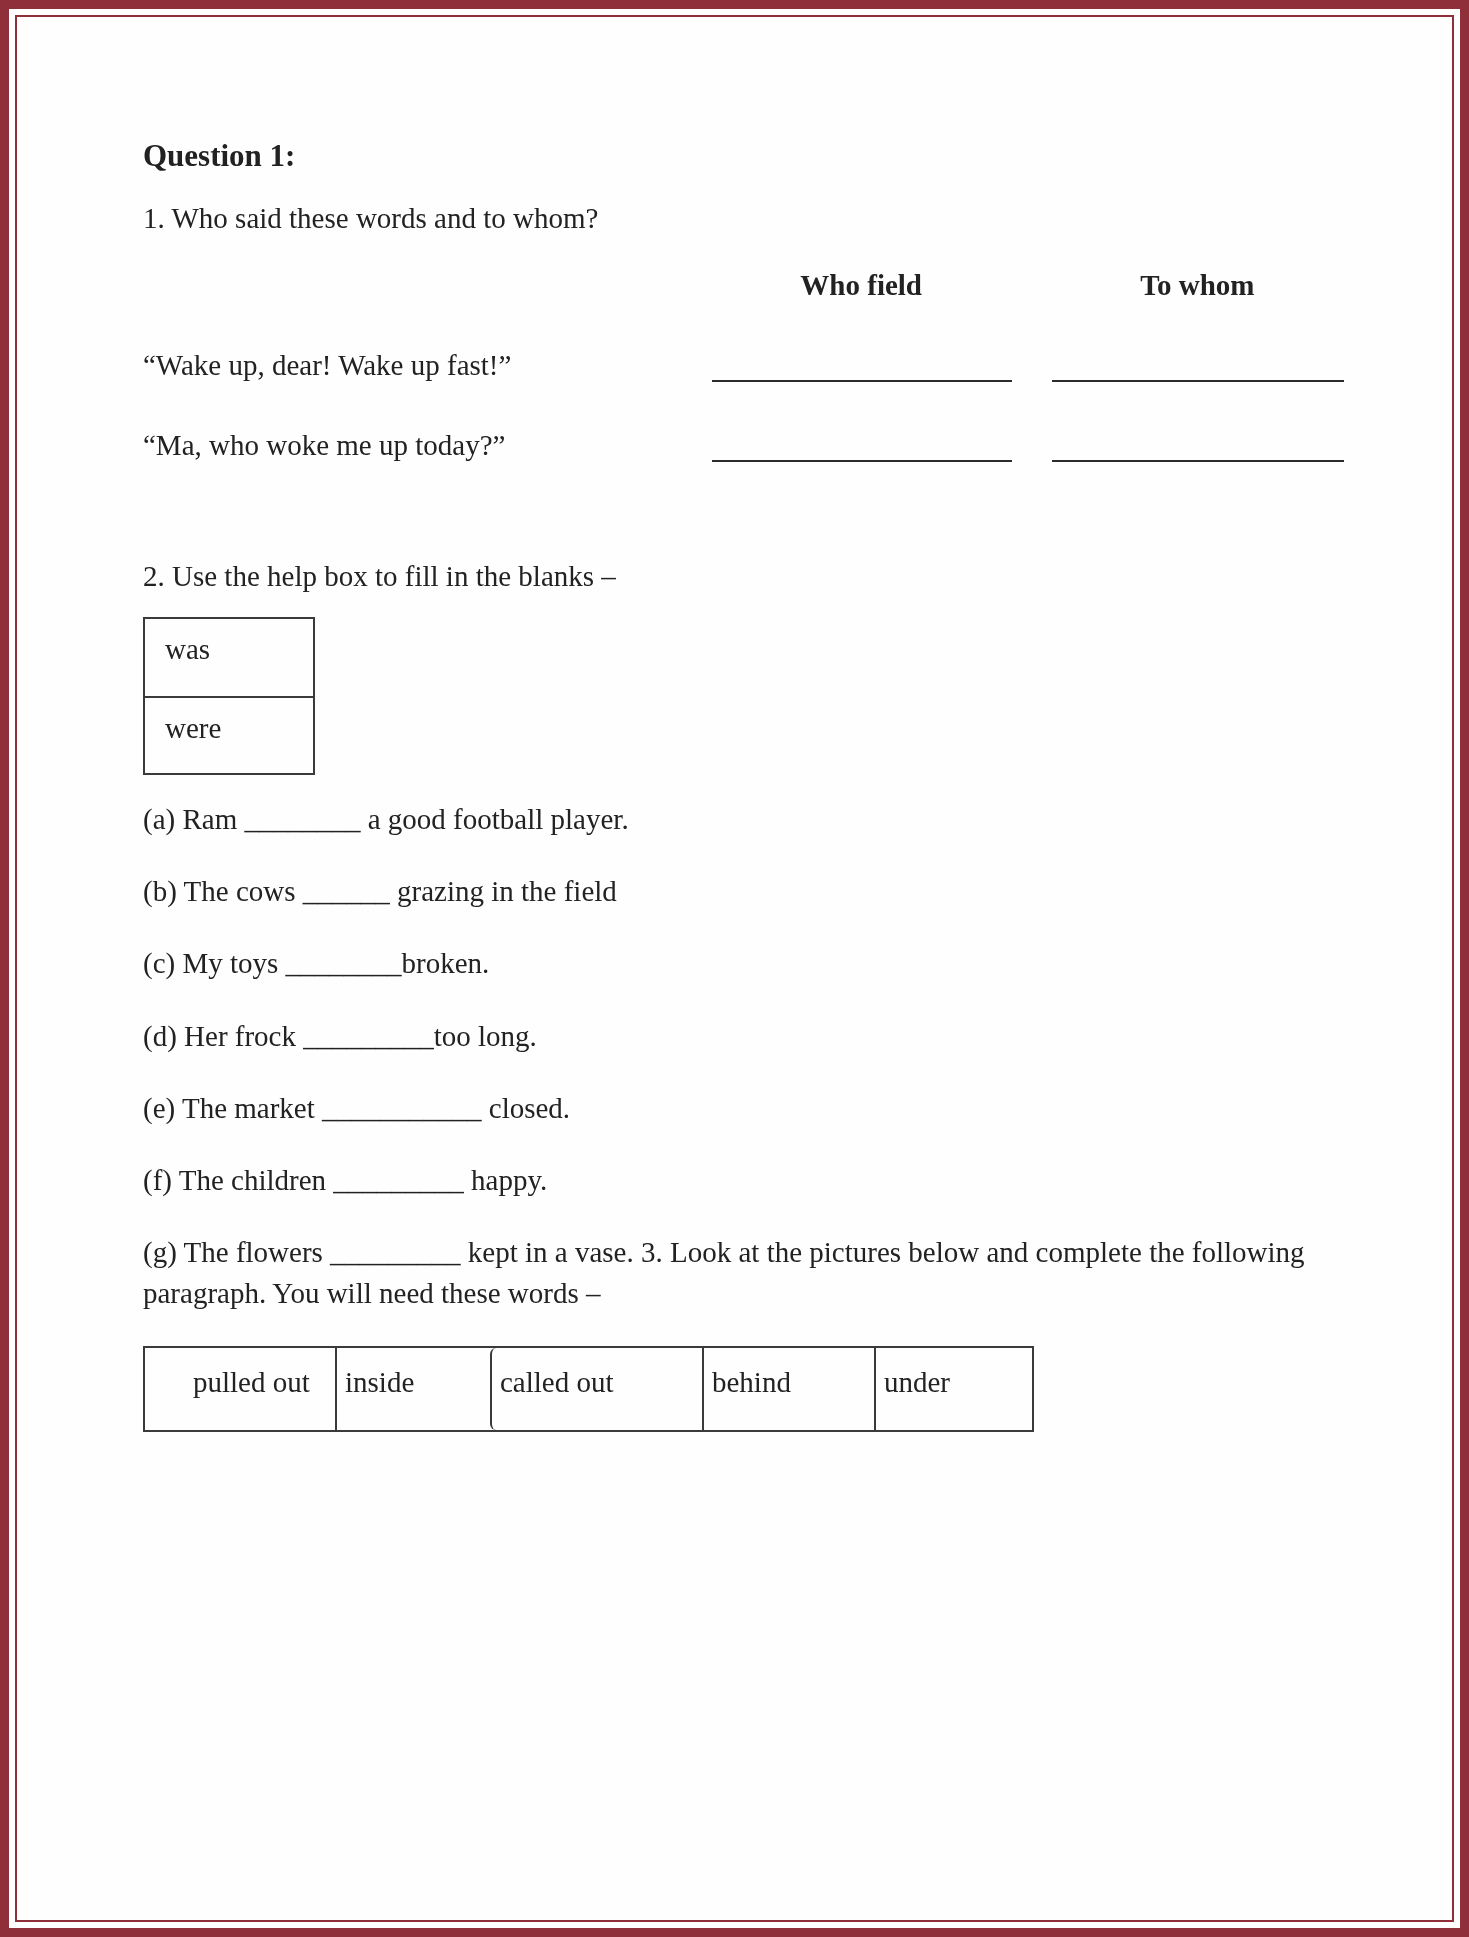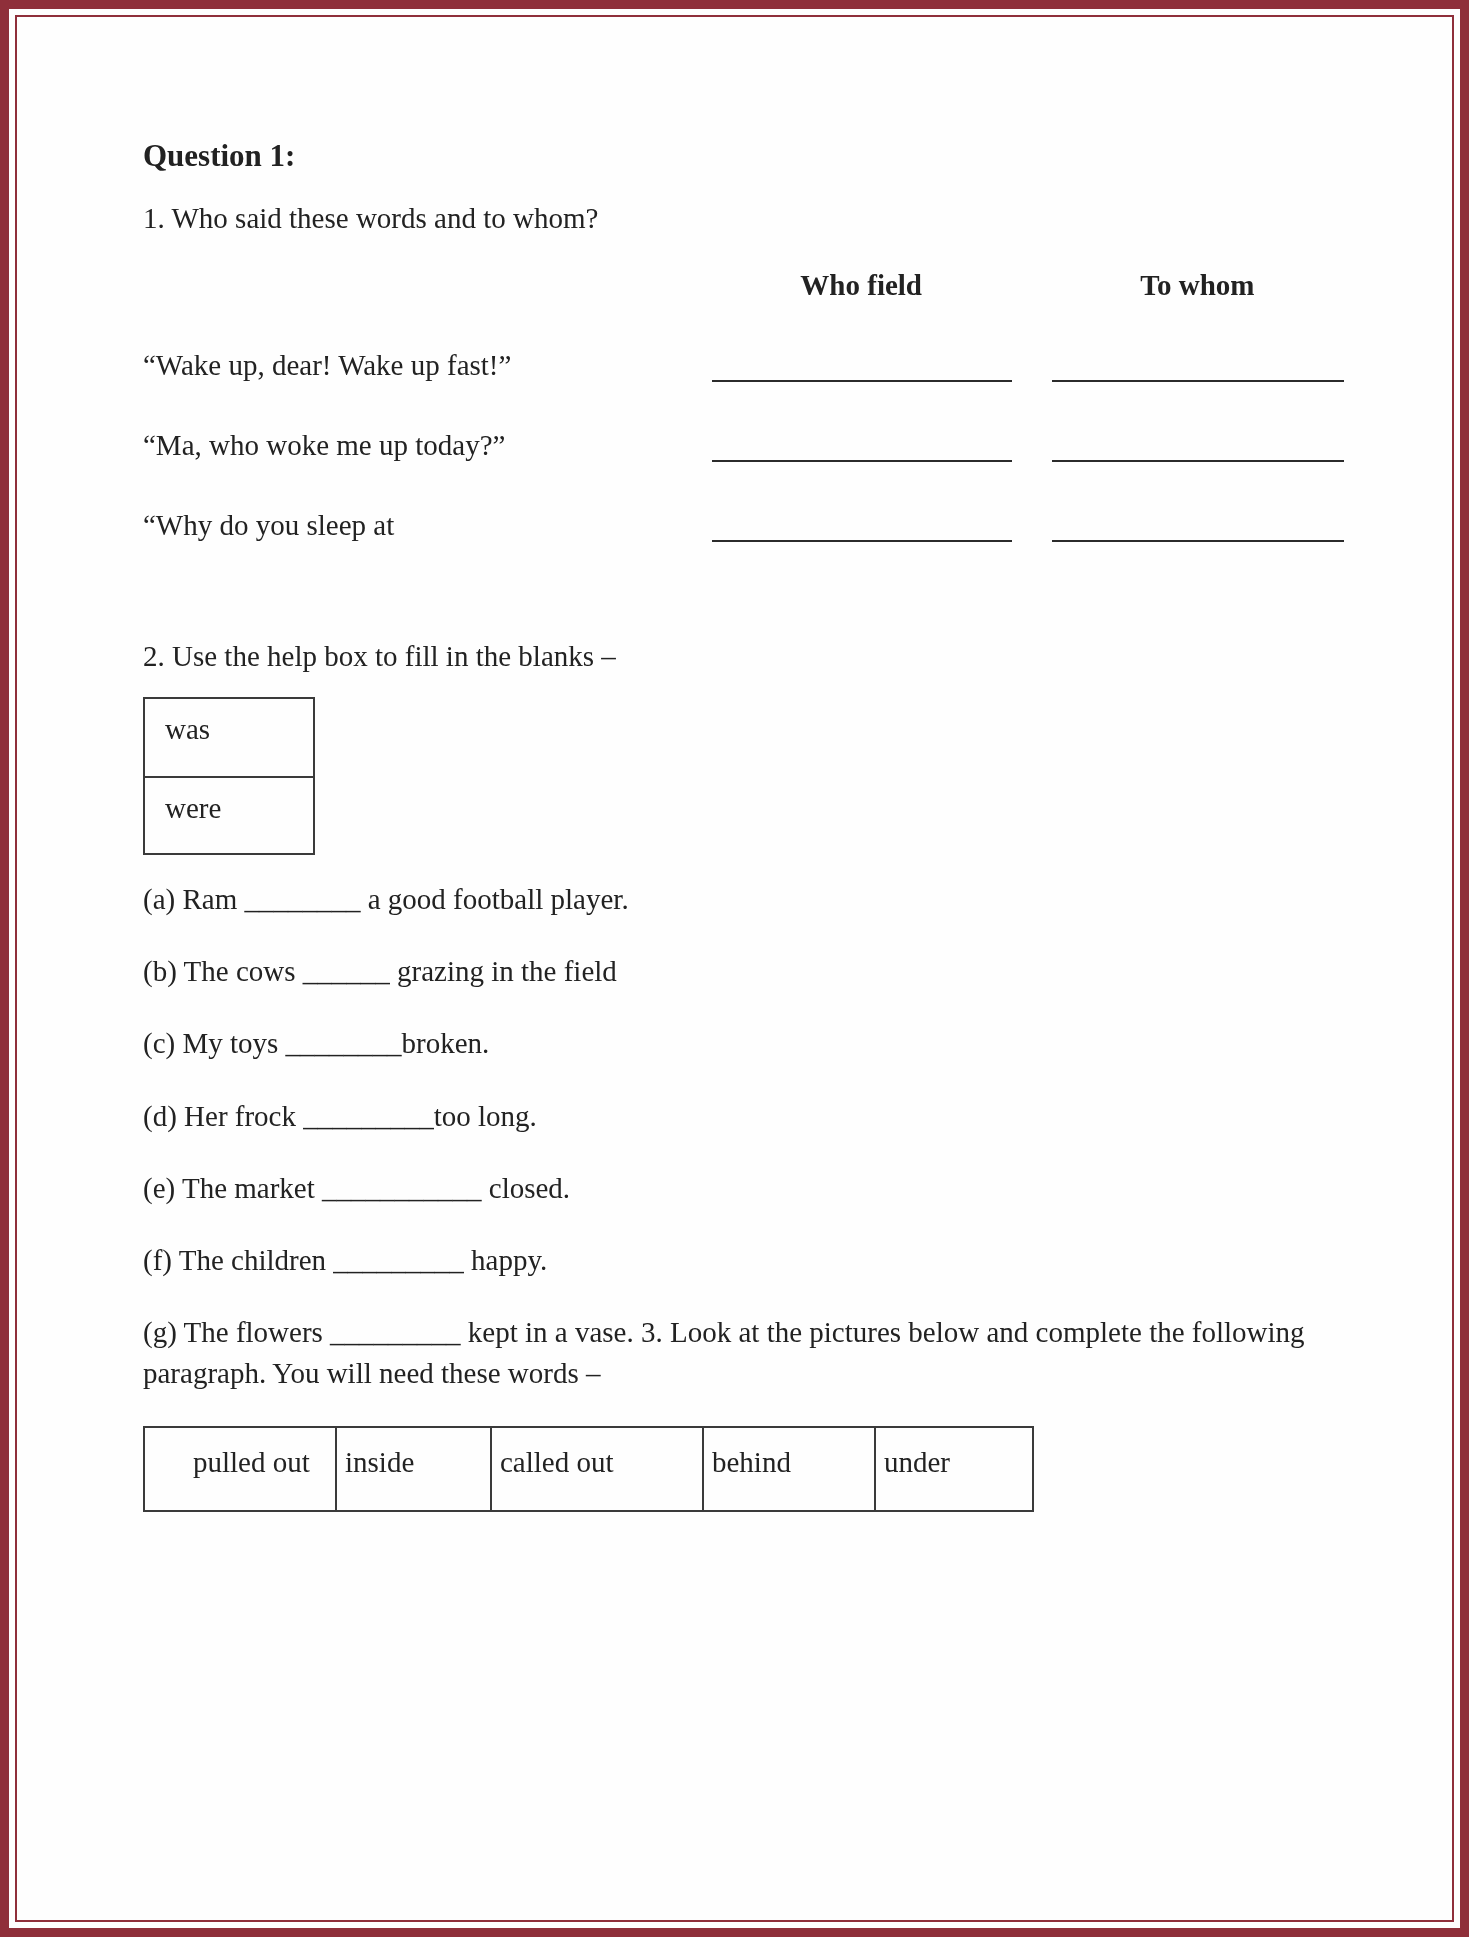--- a/index.html
+++ b/index.html
@@ -110,21 +110,21 @@
     box-sizing: border-box;
     height: 82px;
     padding: 18px 8px 0 8px;
     font-size: 29px;
   }
   .word-cell + .word-cell {
     border-left: 2px solid #3a3a3a;
   }
   .word-cell:nth-child(1) { width: 190px; padding-left: 48px; }
   .word-cell:nth-child(2) { width: 155px; }
-  .word-cell:nth-child(3) { width: 212px; }
+  .word-cell:nth-child(3) { width: 212px; border-radius: 6px; }
   .word-cell:nth-child(4) { width: 172px; }
   .word-cell:nth-child(5) { width: 158px; }
 </style>
 </head>
 <body>
 
 <div class="page">
   <div class="frame-outer"></div>
   <div class="frame-inner"></div>
 
@@ -146,25 +146,20 @@
       <span class="blank b1"></span>
       <span class="blank b2"></span>
     </div>
 
     <div class="quote-row">
       <span class="quote-text">“Ma, who woke me up today?”</span>
       <span class="blank b1"></span>
       <span class="blank b2"></span>
     </div>
 
-    <div class="quote-row">
-      <span class="quote-text">“Why do you sleep at</span>
-      <span class="blank b1"></span>
-      <span class="blank b2"></span>
-    </div>
 
     <p class="q2-prompt">2. Use the help box to fill in the blanks –</p>
 
     <div class="help-box">
       <div class="help-cell">was</div>
       <div class="help-cell">were</div>
     </div>
 
     <p class="fill-item first">(a) Ram ________ a good football player.</p>
     <p class="fill-item">(b) The cows ______ grazing in the field</p>

